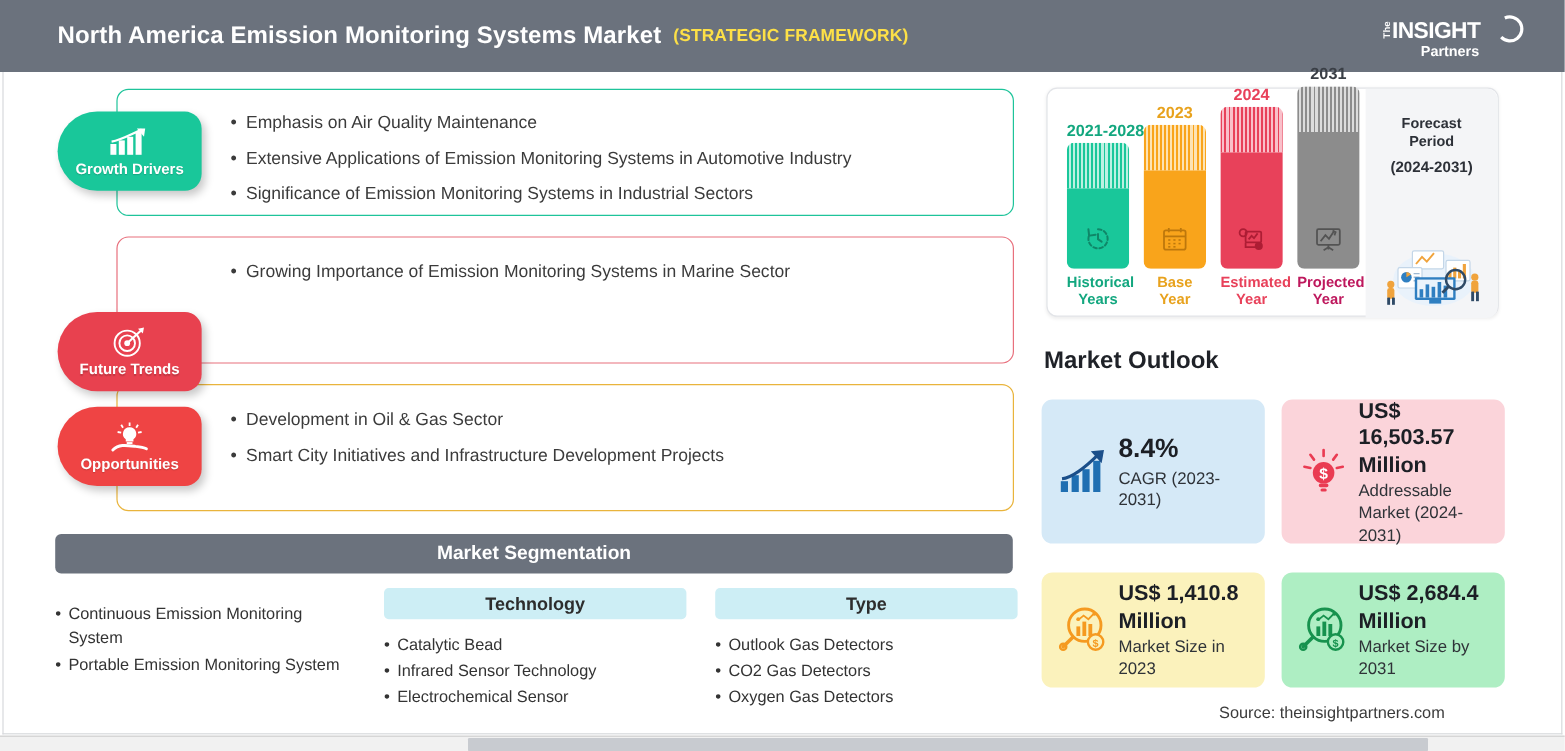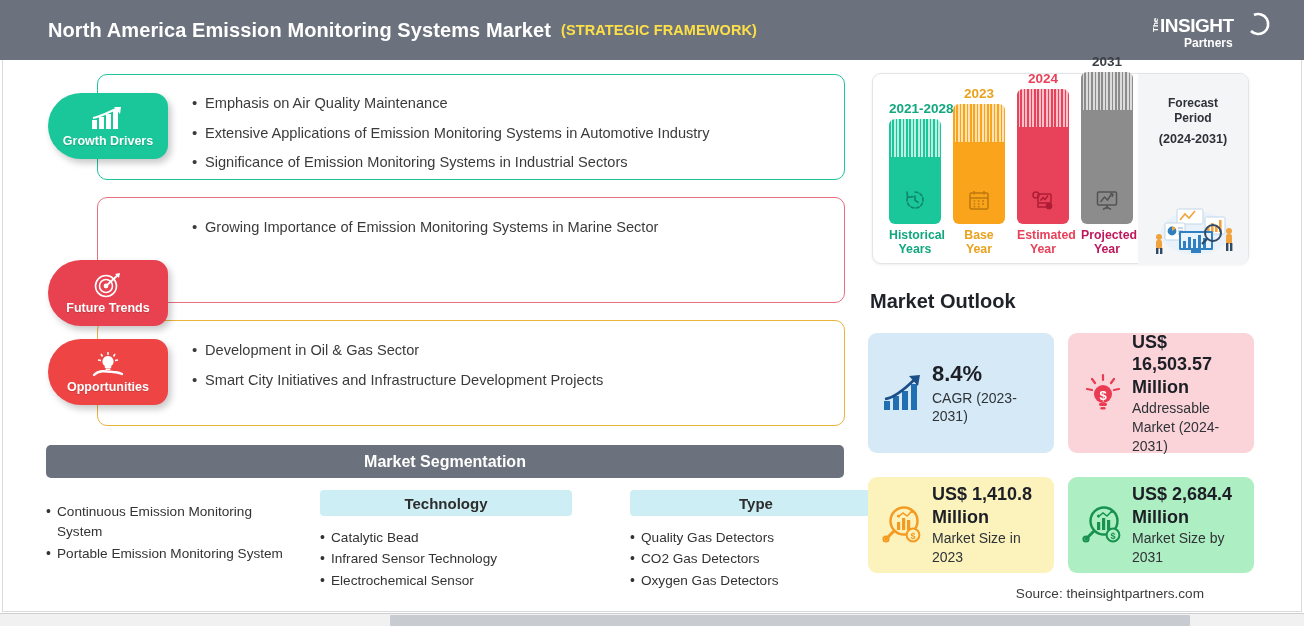--- a/index.html
+++ b/index.html
@@ -242,26 +242,26 @@
     <div class="seg-head">
       <span>Technology</span>
     </div>
     <ul class="seg-items">
       <li>Catalytic Bead</li>
       <li>Infrared Sensor Technology</li>
       <li>Electrochemical Sensor</li>
     </ul>
   </div>
 
-  <div class="seg-col" style="left:630px;">
+  <div class="seg-col" style="left:596px;">
     <div class="seg-head">
       <span>Type</span>
     </div>
     <ul class="seg-items">
-      <li>Quality Gas Detectors</li>
+      <li>Outlook Gas Detectors</li>
       <li>CO2 Gas Detectors</li>
       <li>Oxygen Gas Detectors</li>
     </ul>
   </div>
 
   <div class="fc-panel">
     <div class="fc-bars">
 
       <div class="fc-col" style="left:6px;">
         <div class="fc-year" style="color:#13a77f;">2021-2028</div>

